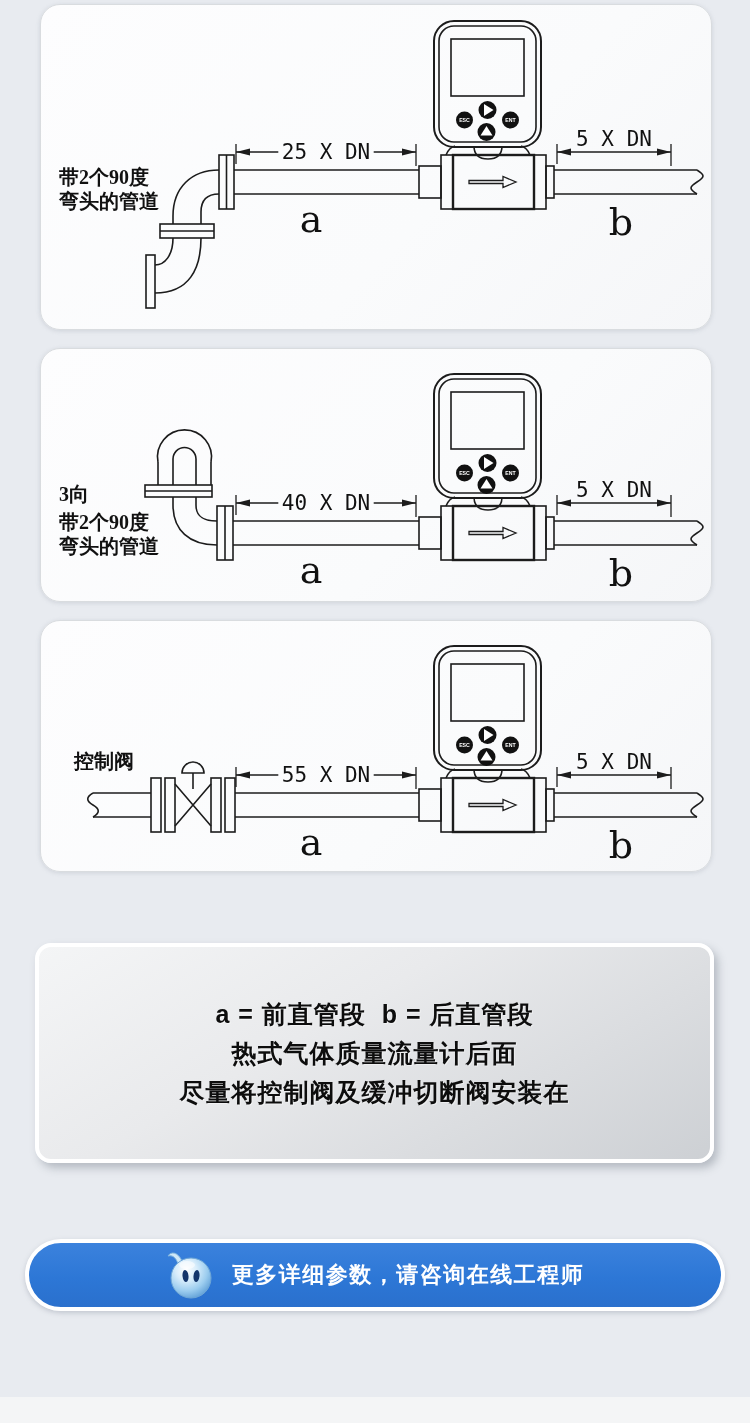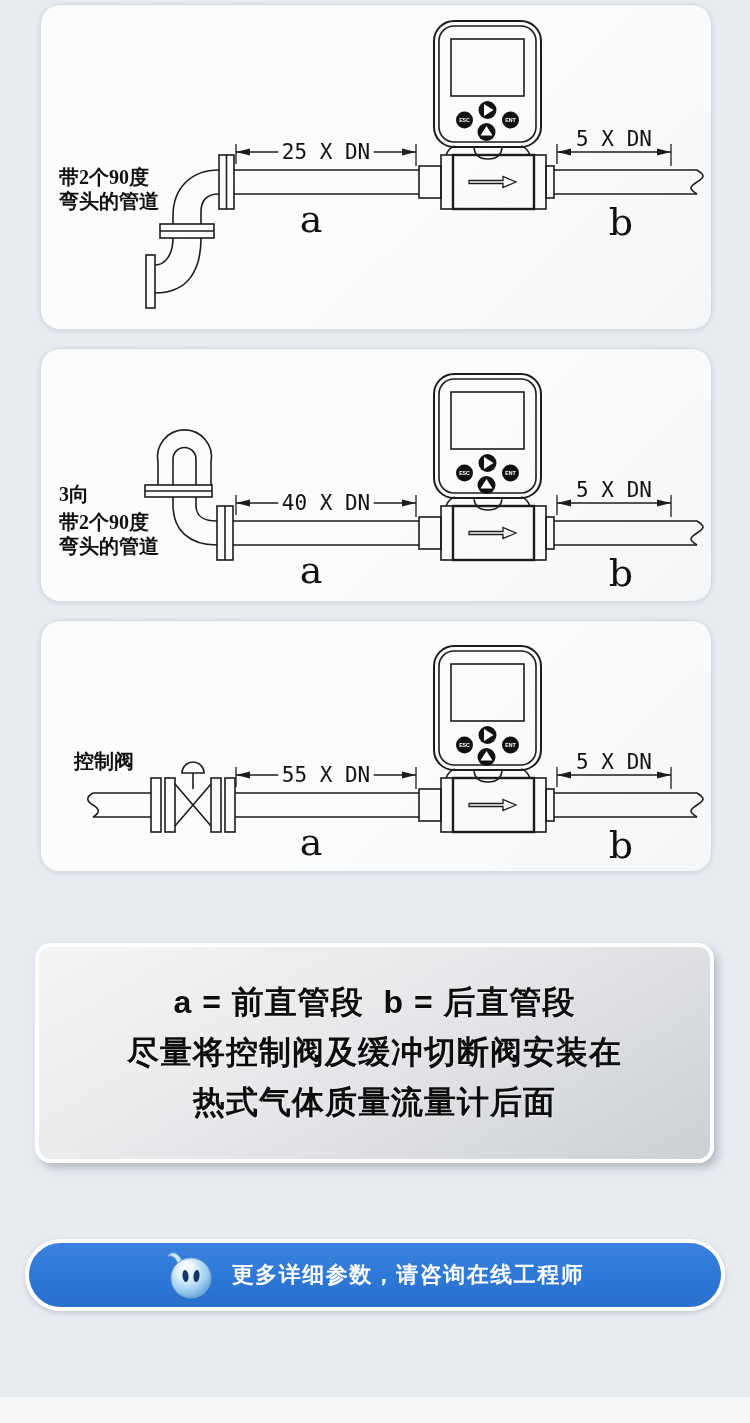--- a/index.html
+++ b/index.html
@@ -21,21 +21,21 @@
   .note{
     position:absolute;left:35px;top:943px;width:679px;height:220px;
     box-sizing:border-box;
     background:linear-gradient(150deg,#f4f5f6 0%,#e9eaec 40%,#cdd0d4 100%);
     border:4px solid #ffffff;border-radius:16px;
     box-shadow:4px 5px 9px rgba(120,128,140,0.45);
     display:flex;flex-direction:column;justify-content:center;align-items:center;
   }
   .note p{
     margin:0;padding:3px 0;
-    font-size:32px;font-weight:700;color:#0d0d0d;letter-spacing:1px;
+    font-size:25px;font-weight:700;color:#0d0d0d;letter-spacing:1px;
     font-family:"Liberation Sans", sans-serif;
     text-shadow:1px 1px 0 rgba(255,255,255,0.45);
     white-space:pre;
   }
   .cta{
     position:absolute;left:25px;top:1239px;width:700px;height:72px;
     box-sizing:border-box;
     border:4px solid #ffffff;border-radius:40px;
     background:linear-gradient(180deg,#3b82dd 0%,#2d77d6 55%,#2a70cd 100%);
     display:flex;align-items:center;justify-content:center;gap:16px;
@@ -267,22 +267,22 @@
       </g>
       <g fill="none" stroke="#1c1c1c" stroke-width="1.6">
         <text x="270" y="234" font-size="38" font-family="&quot;DejaVu Serif&quot;, serif" text-anchor="middle" fill="#111" stroke="none" font-weight="normal">a</text>
         <text x="580" y="237" font-size="38" font-family="&quot;DejaVu Serif&quot;, serif" text-anchor="middle" fill="#111" stroke="none" font-weight="normal">b</text>
       </g>
     </svg>
 </div>
 
 <div class="note">
   <p>a = 前直管段  b = 后直管段</p>
+  <p>热式气体质量流量计后面</p>
   <p>尽量将控制阀及缓冲切断阀安装在</p>
-  <p>热式气体质量流量计后面</p>
 </div>
 
 <button class="cta">
   <span class="mascot">
     <svg width="50" height="52" viewBox="0 0 50 52">
       <defs>
         <radialGradient id="mg" cx="38%" cy="30%" r="75%">
           <stop offset="0%" stop-color="#ffffff"></stop>
           <stop offset="35%" stop-color="#d8edfb"></stop>
           <stop offset="70%" stop-color="#9ccdef"></stop>

